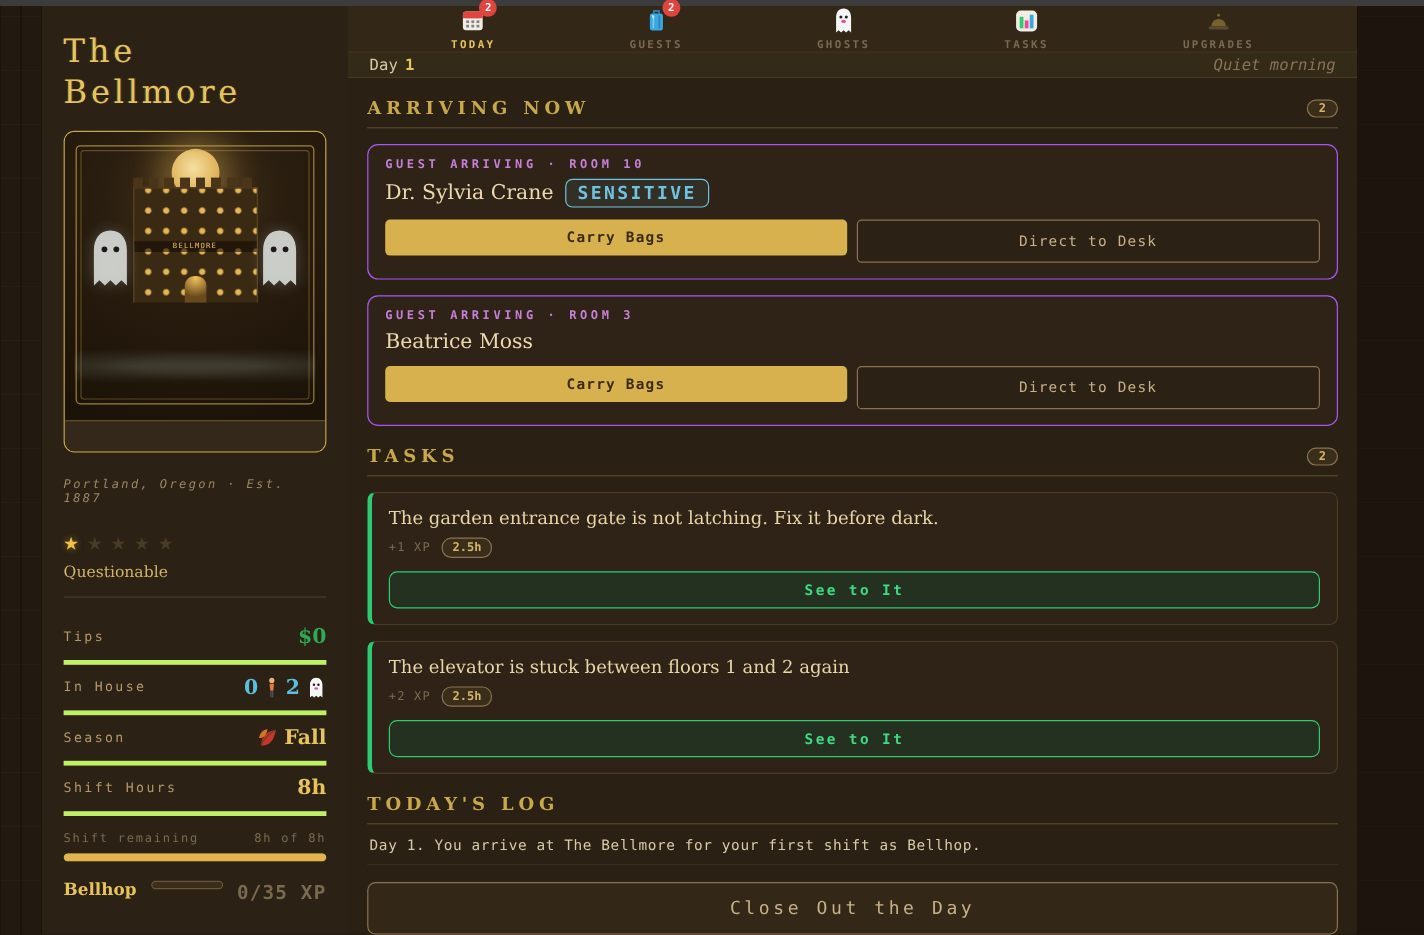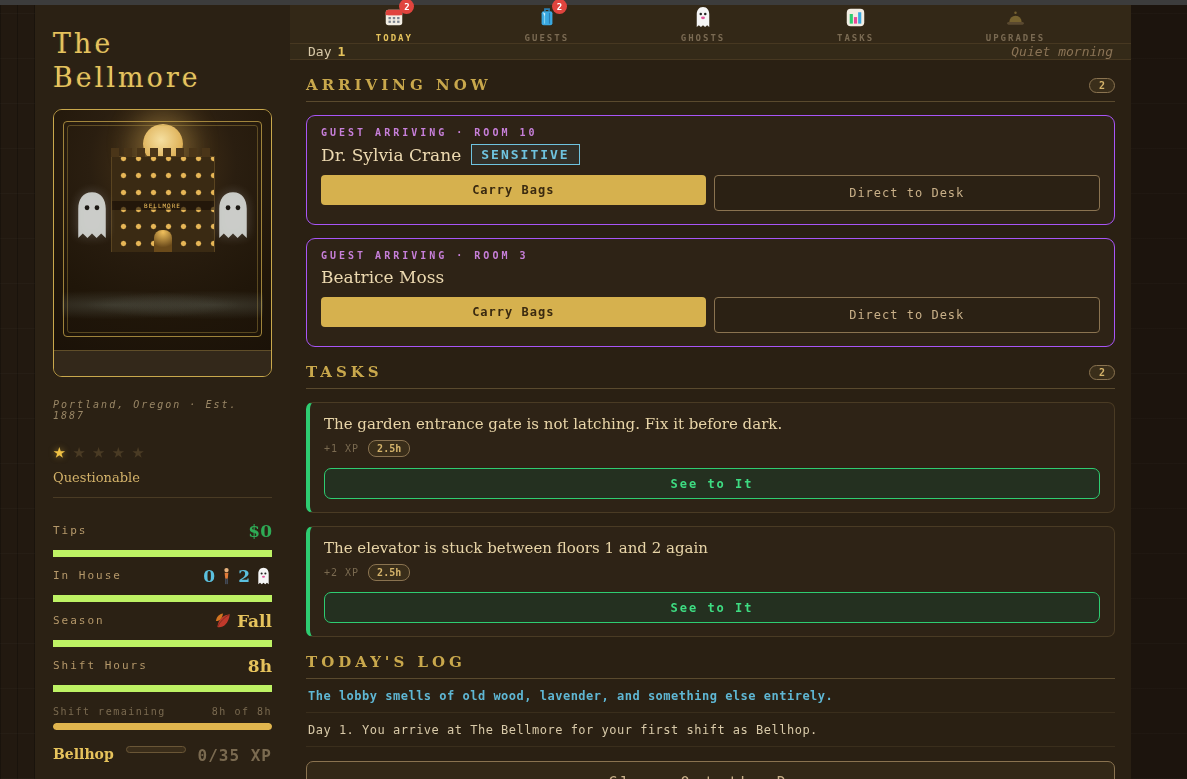--- a/index.html
+++ b/index.html
@@ -70,21 +70,21 @@
   .art-caption-strip { height:28px; background:#33281a; border-top:1px solid rgba(201,168,76,.3); }
 
   .location-line { font-style:italic; font-size:10px; letter-spacing:2px; color:#9a8766; margin-bottom:18px; }
   .stars { font-size:21px; letter-spacing:7px; color:#4a3b24; margin-bottom:7px; }
   .stars .star.filled { color:#f0c245; text-shadow:0 0 6px rgba(240,194,69,.5); }
   .rating-label { font-family:"DejaVu Serif", serif; color:#d4b36a; font-size:13px; margin-bottom:12px; }
   .side-divider { border:none; border-top:1px solid #4a3b24; margin:0 0 14px 0; }
 
   .stat-row {
     display:flex; justify-content:space-between; align-items:center;
-    padding:9px 0; border-bottom:7px solid #bef264; min-height:32px;
+    padding:9px 0; border-bottom:4px solid #bef264; min-height:32px;
   }
   .stat-label { font-size:11px; letter-spacing:2px; color:#b5986a; }
   .stat-label.dim { color:#7a6a50; font-size:10px; letter-spacing:1.5px; }
   .stat-value { font-family:"DejaVu Serif", serif; font-weight:bold; font-size:17px; color:#e6c35c; display:flex; align-items:center; gap:5px; }
   .stat-value.money { color:#2eaa55; }
   .stat-value .count-num { color:#5bc0de; }
   .bar-track { height:7px; background:#3a2d1a; border:1px solid #6a5636; border-radius:4px; overflow:hidden; }
   .bar-track.shift { border:none; background:#4a3a20; margin-top:6px; }
   .bar-fill { height:100%; background:#e0b54e; border-radius:4px; }
   .bar-fill.full { width:100%; } .bar-fill.empty { width:0; }
@@ -134,22 +134,22 @@
   }
 
   .guest-card {
     margin-top:13px; background:#2e2316; border:1.5px solid #a855f7; border-radius:9px;
     padding:11px 14px 13px 14px;
   }
   .guest-eyebrow { font-size:10px; font-weight:bold; letter-spacing:3px; color:#c77fd9; margin-bottom:6px; }
   .guest-name-row { display:flex; align-items:center; gap:10px; margin-bottom:10px; }
   .guest-name { font-family:"DejaVu Serif", serif; font-size:17px; color:#ecd9b0; }
   .guest-tag {
-    font-size:13px; font-weight:bold; letter-spacing:2px; color:#6fc3df;
-    border:1px solid #6fc3df; border-radius:0; padding:2px 9px; background:rgba(90,160,200,.10);
+    font-size:15px; font-weight:bold; letter-spacing:2px; color:#6fc3df;
+    border:1px solid #6fc3df; border-radius:6px; padding:2px 9px; background:rgba(90,160,200,.10);
   }
   .guest-actions { display:flex; gap:8px; }
   .btn { font-family:"DejaVu Sans Mono", monospace; cursor:pointer; }
   .btn-primary {
     flex:1; height:30px; background:#d6b14e; border:none; border-radius:4px;
     color:#3a2a10; font-weight:bold; font-size:12px; letter-spacing:1px;
   }
   .btn-secondary {
     flex:1; height:36px; background:#2b2114; border:1px solid #8a7350; border-radius:4px;
     color:#c9b088; font-size:12px; letter-spacing:1px;
@@ -411,21 +411,20 @@
           <span class="task-xp">+2 XP</span>
           <span class="task-duration">2.5h</span>
         </div>
         <button class="btn btn-task">See to It</button>
       </div>
 
       <div class="section-header">
         <span class="section-title">TODAY'S LOG</span>
       </div>
 
-      <div class="log-entry highlight">The lobby smells of old wood, lavender, and something else entirely.</div>
       <div class="log-entry normal">Day 1. You arrive at The Bellmore for your first shift as Bellhop.</div>
 
       <button class="btn btn-close-day">Close Out the Day</button>
     </div>
   </div>
 
   <div class="right-fill"></div>
 </div>
 
 </body></html>

